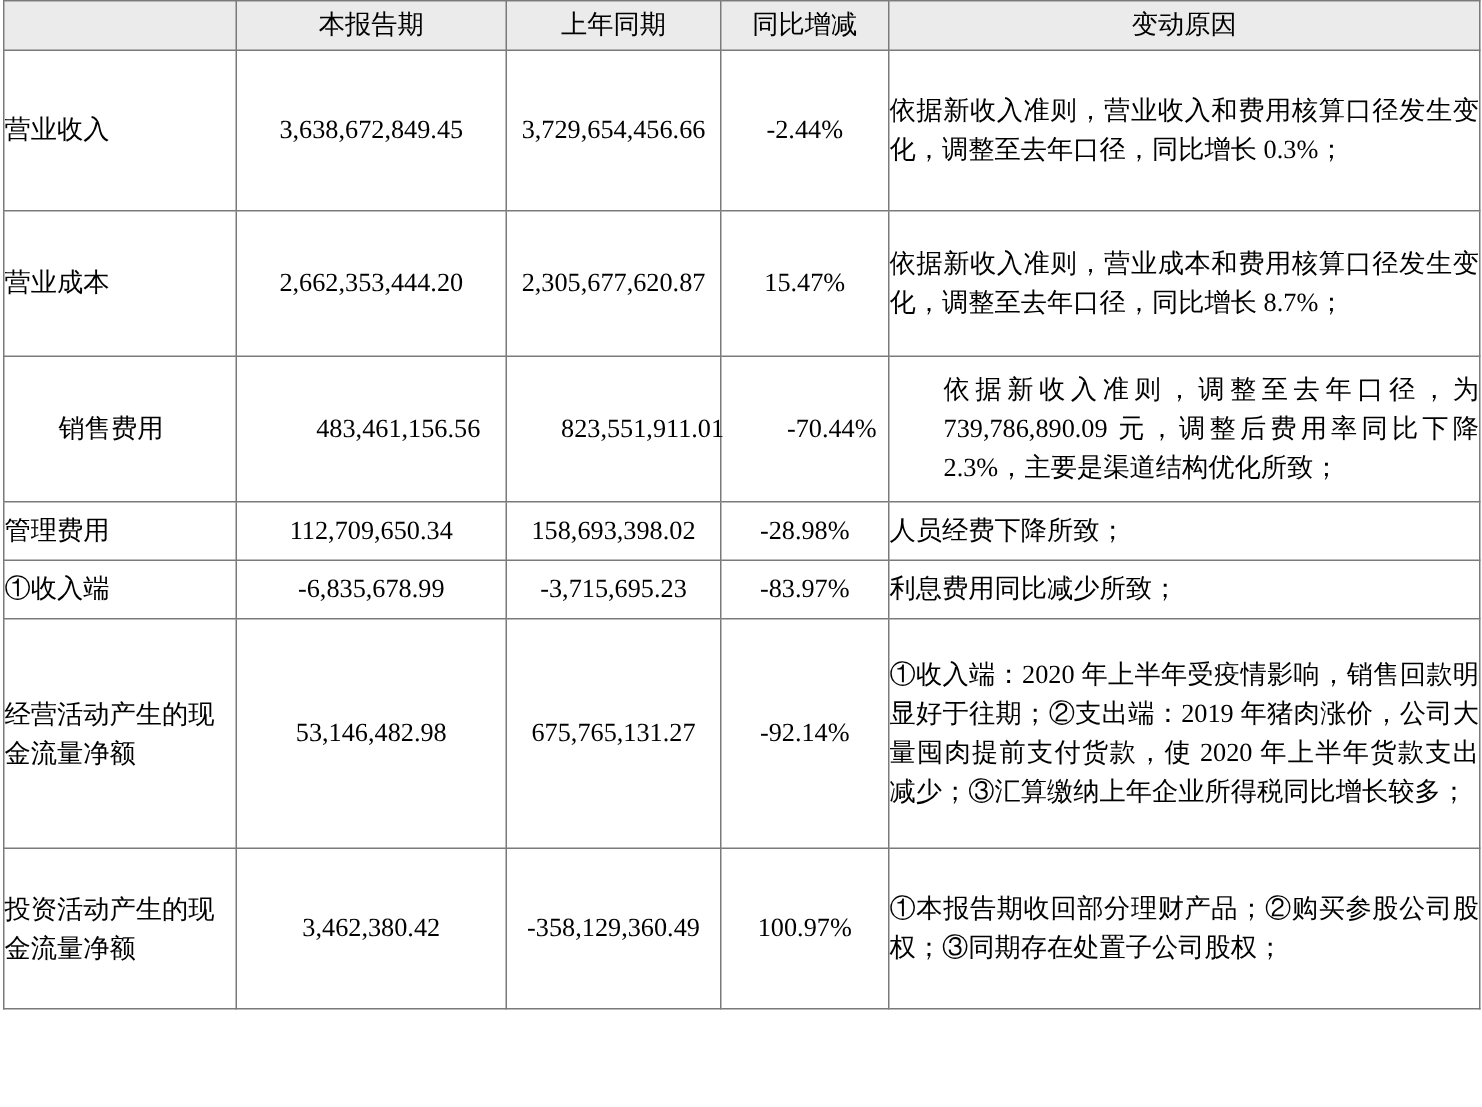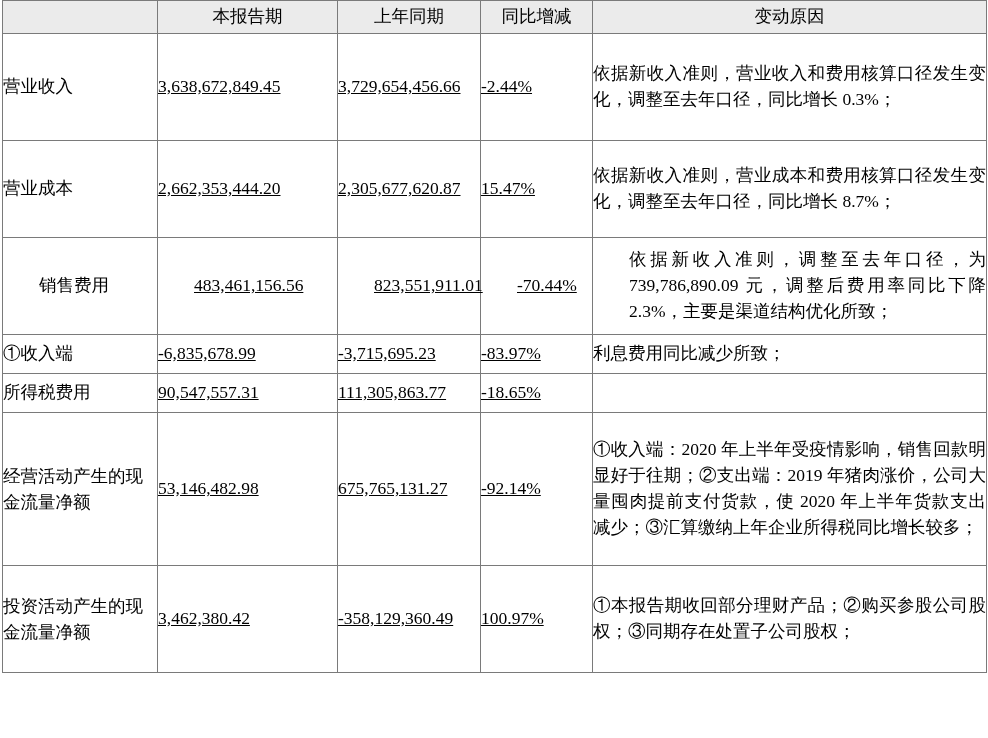--- a/index.html
+++ b/index.html
@@ -46,23 +46,22 @@
     height: 32px;
     padding: 2px 4px;
   }
   td.label {
     padding: 4px 6px 4px 6px;
     text-align: left;
     margin-top: 37px;
   }
   td.num {
     padding: 4px 8px 4px 4px;
-    text-align: left;
+    text-align: center;
     white-space: nowrap;
-    text-decoration: underline;
   }
   td.reason {
     padding: 5px 8px 5px 7px;
     text-align: justify;
     text-justify: inter-ideograph;
   }
   .empty { padding: 4px; }
 
   
   tr.r-rev td { height: 106px; }
@@ -114,33 +113,33 @@
         <td class="num">15.47%</td>
         <td class="reason">依据新收入准则，营业成本和费用核算口径发生变化，调整至去年口径，同比增长 8.7%；</td>
       </tr>
       <tr class="r-sell">
         <td class="label">销售费用</td>
         <td class="num">483,461,156.56</td>
         <td class="num">823,551,911.01</td>
         <td class="num">-70.44%</td>
         <td class="reason">依据新收入准则，调整至去年口径，为 739,786,890.09 元，调整后费用率同比下降 2.3%，主要是渠道结构优化所致；</td>
       </tr>
+      <tr class="r-admin">
+        <td class="label">管理费用</td>
+        <td class="num">112,709,650.34</td>
+        <td class="num">158,693,398.02</td>
+        <td class="num">-28.98%</td>
+        <td class="reason">人员经费下降所致；</td>
+      </tr>
       <tr class="r-fin">
         <td class="label">①收入端</td>
         <td class="num">-6,835,678.99</td>
         <td class="num">-3,715,695.23</td>
         <td class="num">-83.97%</td>
         <td class="reason">利息费用同比减少所致；</td>
-      </tr>
-      <tr class="r-tax">
-        <td class="label">所得税费用</td>
-        <td class="num">90,547,557.31</td>
-        <td class="num">111,305,863.77</td>
-        <td class="num">-18.65%</td>
-        <td class="reason empty"></td>
       </tr>
       <tr class="r-ocf">
         <td class="label two-line">经营活动产生的现金流量净额</td>
         <td class="num">53,146,482.98</td>
         <td class="num">675,765,131.27</td>
         <td class="num">-92.14%</td>
         <td class="reason">①收入端：2020 年上半年受疫情影响，销售回款明显好于往期；②支出端：2019 年猪肉涨价，公司大量囤肉提前支付货款，使 2020 年上半年货款支出减少；③汇算缴纳上年企业所得税同比增长较多；</td>
       </tr>
       <tr class="r-icf">
         <td class="label two-line">投资活动产生的现金流量净额</td>

